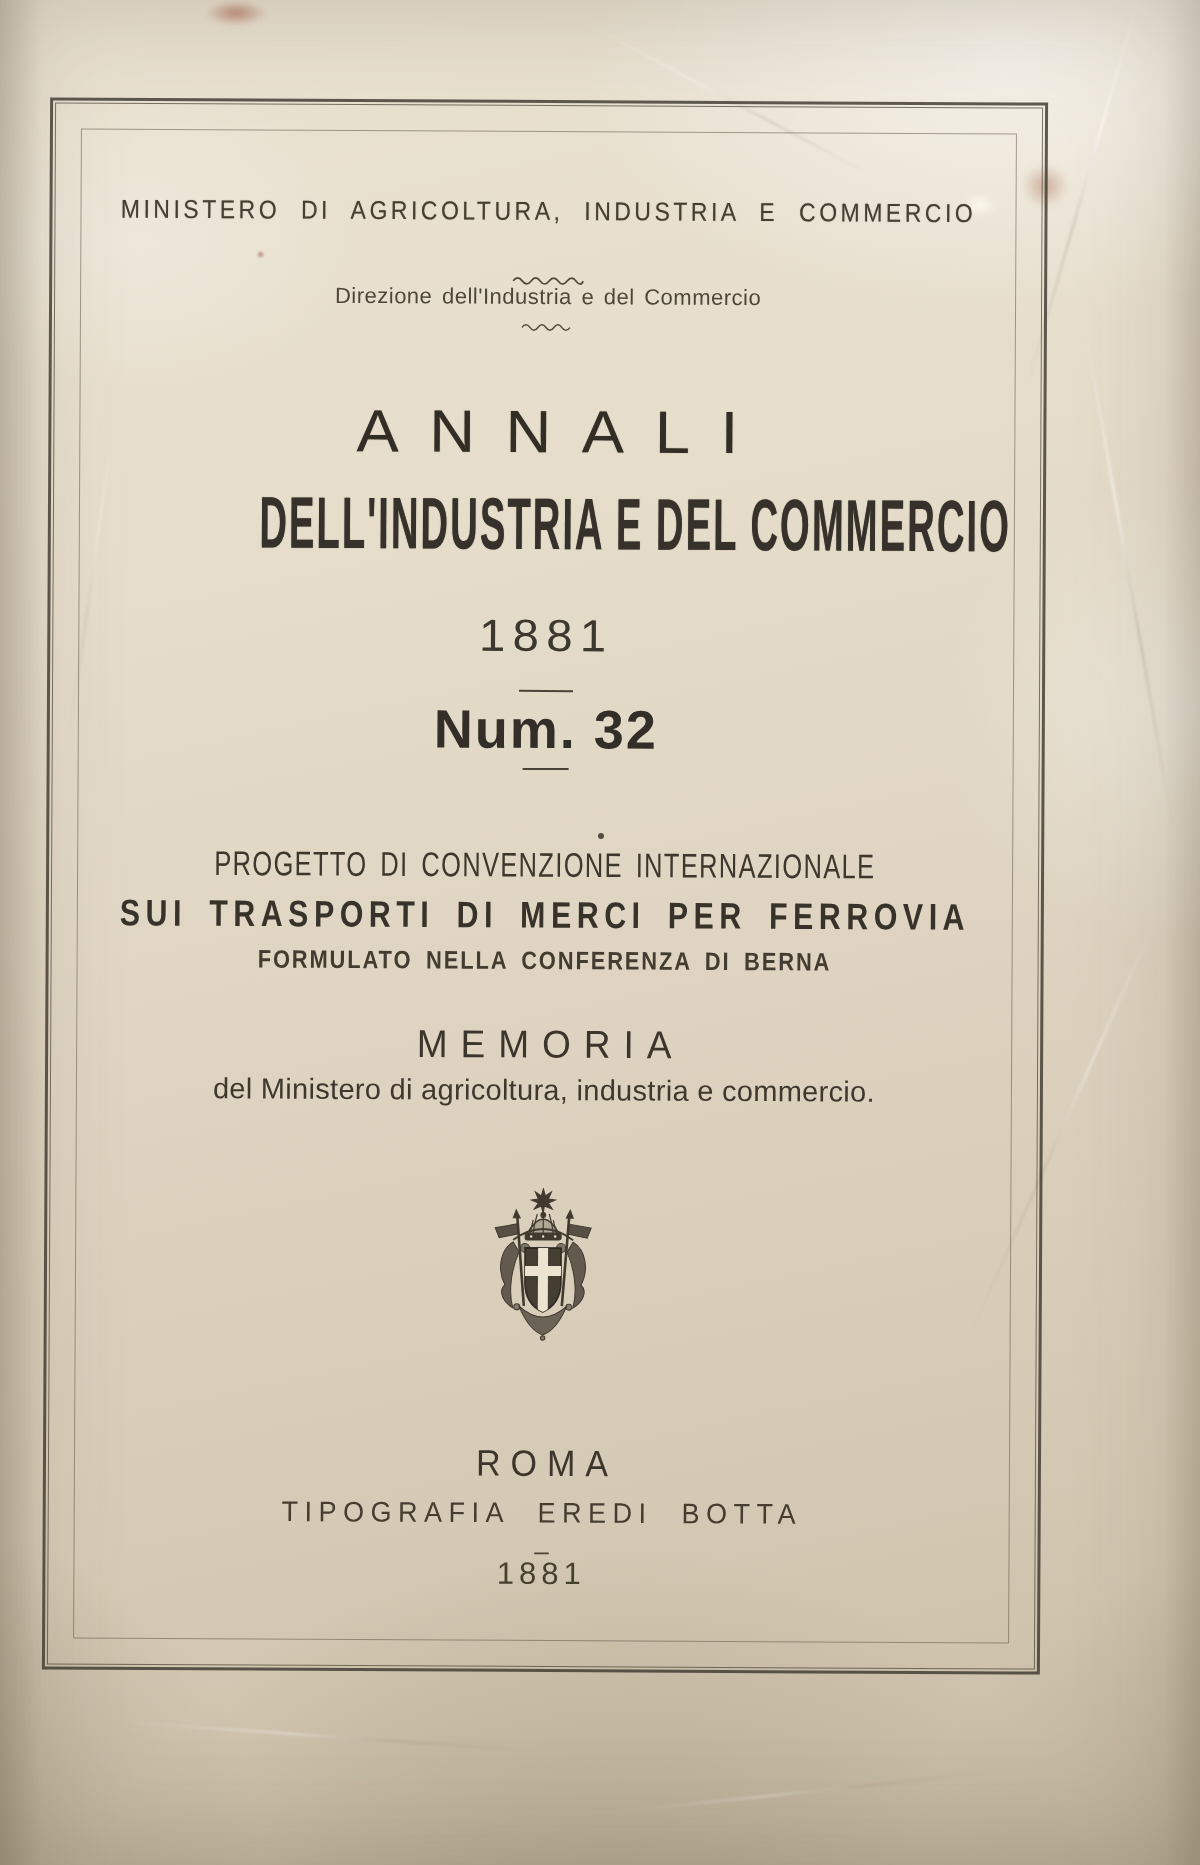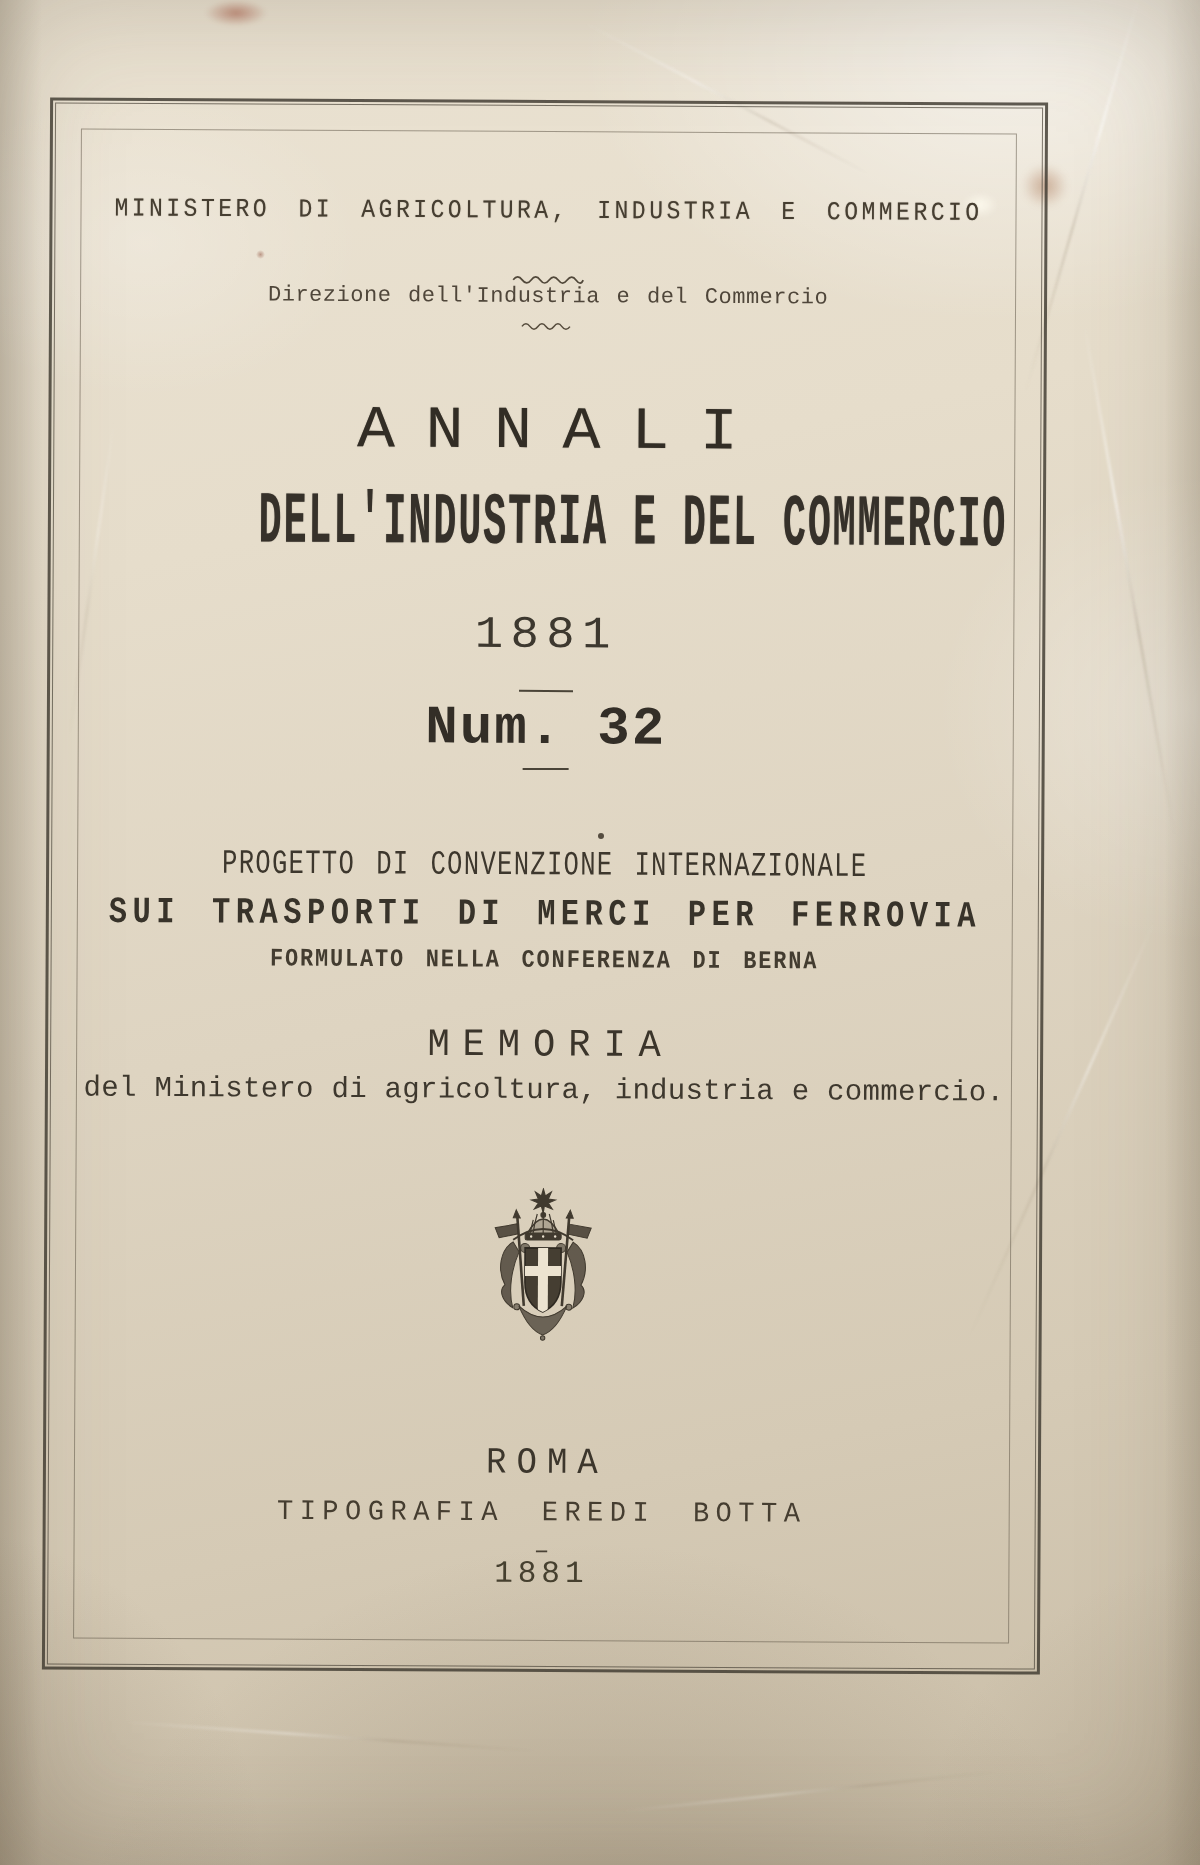--- a/index.html
+++ b/index.html
@@ -1,17 +1,17 @@
 <!DOCTYPE html>
 <html><head>
 <meta charset="utf-8">
 <style>
   html,body{margin:0;padding:0;background:#b9ae9a;}
   .page{position:relative;width:1200px;height:1865px;overflow:hidden;
-        font-family:Liberation Mono, monospace;}
+        font-family:Liberation Sans, sans-serif;}
   .paper{position:absolute;inset:0;
     background:
       radial-gradient(ellipse 55% 22% at 84% 3%, rgba(255,255,255,.55), rgba(255,255,255,0) 65%),
       radial-gradient(ellipse 30% 18% at 99% 38%, rgba(255,255,255,.30), rgba(255,255,255,0) 70%),
       radial-gradient(ellipse 26% 12% at 12% 13%, rgba(255,255,255,.22), rgba(255,255,255,0) 70%),
       radial-gradient(ellipse 70% 42% at 50% 110%, rgba(110,95,72,.34), rgba(110,95,72,0) 65%),
       radial-gradient(ellipse 40% 26% at -6% 100%, rgba(105,90,70,.30), rgba(105,90,70,0) 70%),
       radial-gradient(ellipse 45% 25% at 108% 100%, rgba(120,104,80,.26), rgba(120,104,80,0) 70%),
       linear-gradient(to right, rgba(96,84,64,.22), rgba(96,84,64,0) 3.5%, rgba(96,84,64,0) 97%, rgba(96,84,64,.16)),
       linear-gradient(168deg, #ebe3d3 0%, #e6ddcb 28%, #ded4c1 52%, #d5cab5 76%, #c8bca6 100%);

